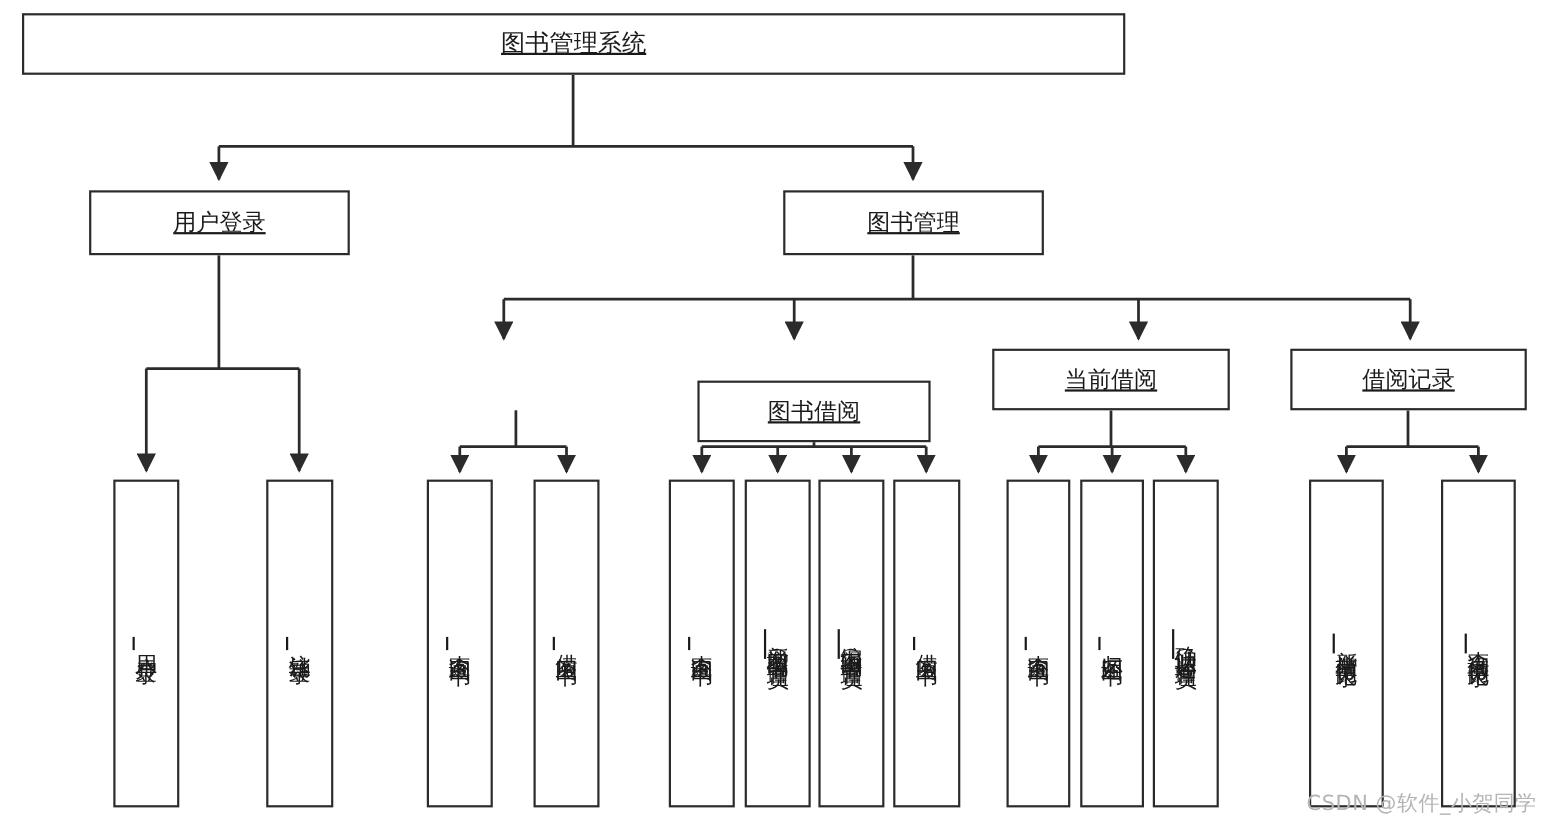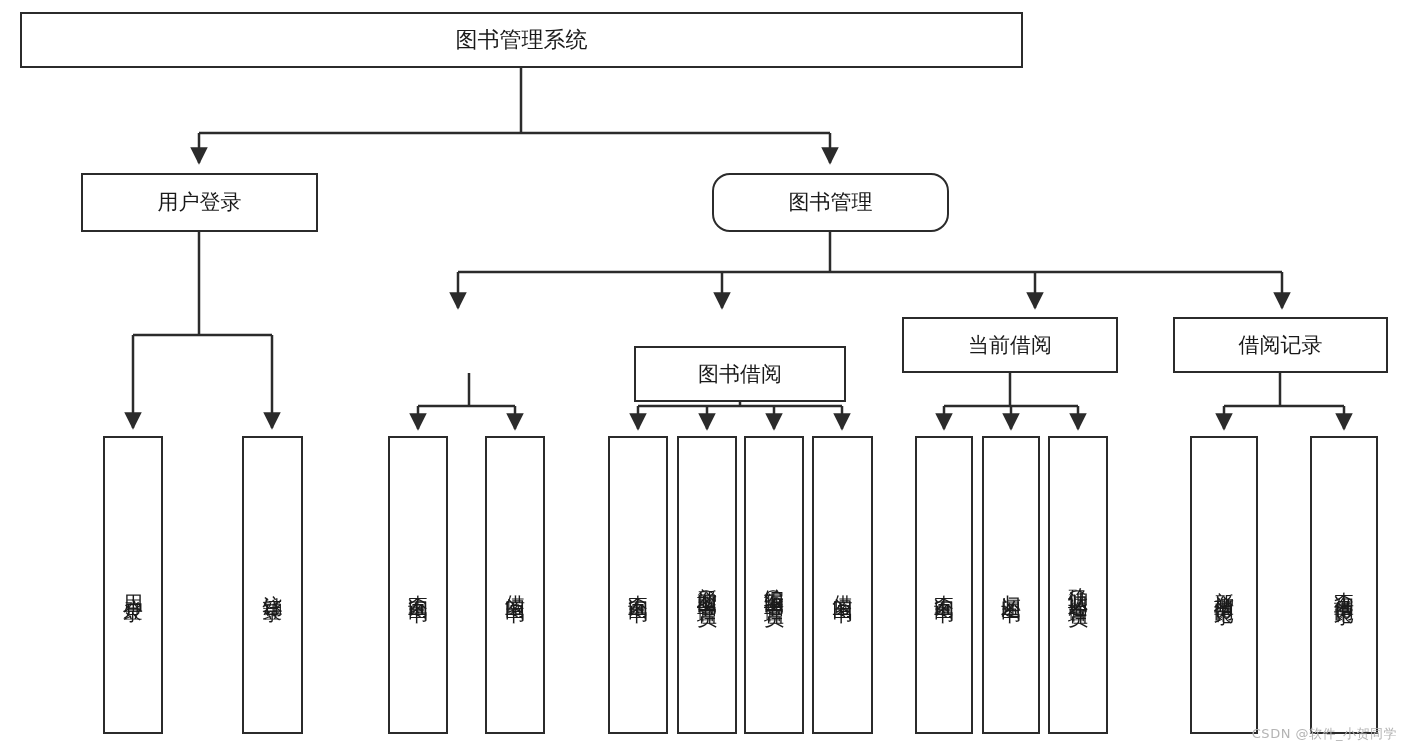--- a/index.html
+++ b/index.html
@@ -30,20 +30,21 @@
     box-sizing: border-box;
     border: 2.5px solid #2b2b2b;
     background: #ffffff;
     display: flex;
     align-items: center;
     justify-content: center;
     color: #1a1a1a;
     font-size: 21px;
     line-height: 1.05;
     text-align: center;
+    text-decoration: underline;
   }
   .node.root {
     font-size: 22px;
   }
   .node.vert {
     writing-mode: vertical-rl;
     text-orientation: upright;
     letter-spacing: 3px;
     font-size: 20px;
     padding: 6px 0;
@@ -54,21 +55,21 @@
     writing-mode: vertical-rl;
     text-orientation: upright;
     letter-spacing: 3px;
     white-space: nowrap;
     display: block;
   }
   .watermark {
     position: absolute;
     right: 8px;
     bottom: 4px;
-    font-size: 13px;
+    font-size: 19px;
     color: #b4b4b4;
     letter-spacing: 0.5px;
     white-space: nowrap;
   }
 </style>
 </head>
 <body>
 
 <div id="canvas">
 
@@ -118,21 +119,21 @@
       <path d="M 1280 373 L 1280 406"></path>
       <path d="M 1224 406 L 1344 406"></path>
       <path d="M 1224 406 L 1224 429" marker-end="url(#arrow)"></path>
       <path d="M 1344 406 L 1344 429" marker-end="url(#arrow)"></path>
     </g>
   </svg>
 
   <div class="node root" style="left:20px; top:12px; width:1003px; height:56px;">图书管理系统</div>
 
   <div class="node" style="left:81px; top:173px; width:237px; height:59px;">用户登录</div>
-  <div class="node" style="left:712px; top:173px; width:237px; height:59px;border-radius:18px;">图书管理</div>
+  <div class="node" style="left:712px; top:173px; width:237px; height:59px;">图书管理</div>
 
   <div class="node" style="left:634px; top:317px; width:212px; height:56px;margin-top:29px;">图书借阅</div>
   <div class="node" style="left:902px; top:317px; width:216px; height:56px;">当前借阅</div>
   <div class="node" style="left:1173px; top:317px; width:215px; height:56px;">借阅记录</div>
 
   <div class="node vert" style="left:103px; top:436px; width:60px; height:298px;">
     <span class="vtext">用户登录</span>
   </div>
   <div class="node vert" style="left:242px; top:436px; width:61px; height:298px;">
     <span class="vtext">注销登录</span>

